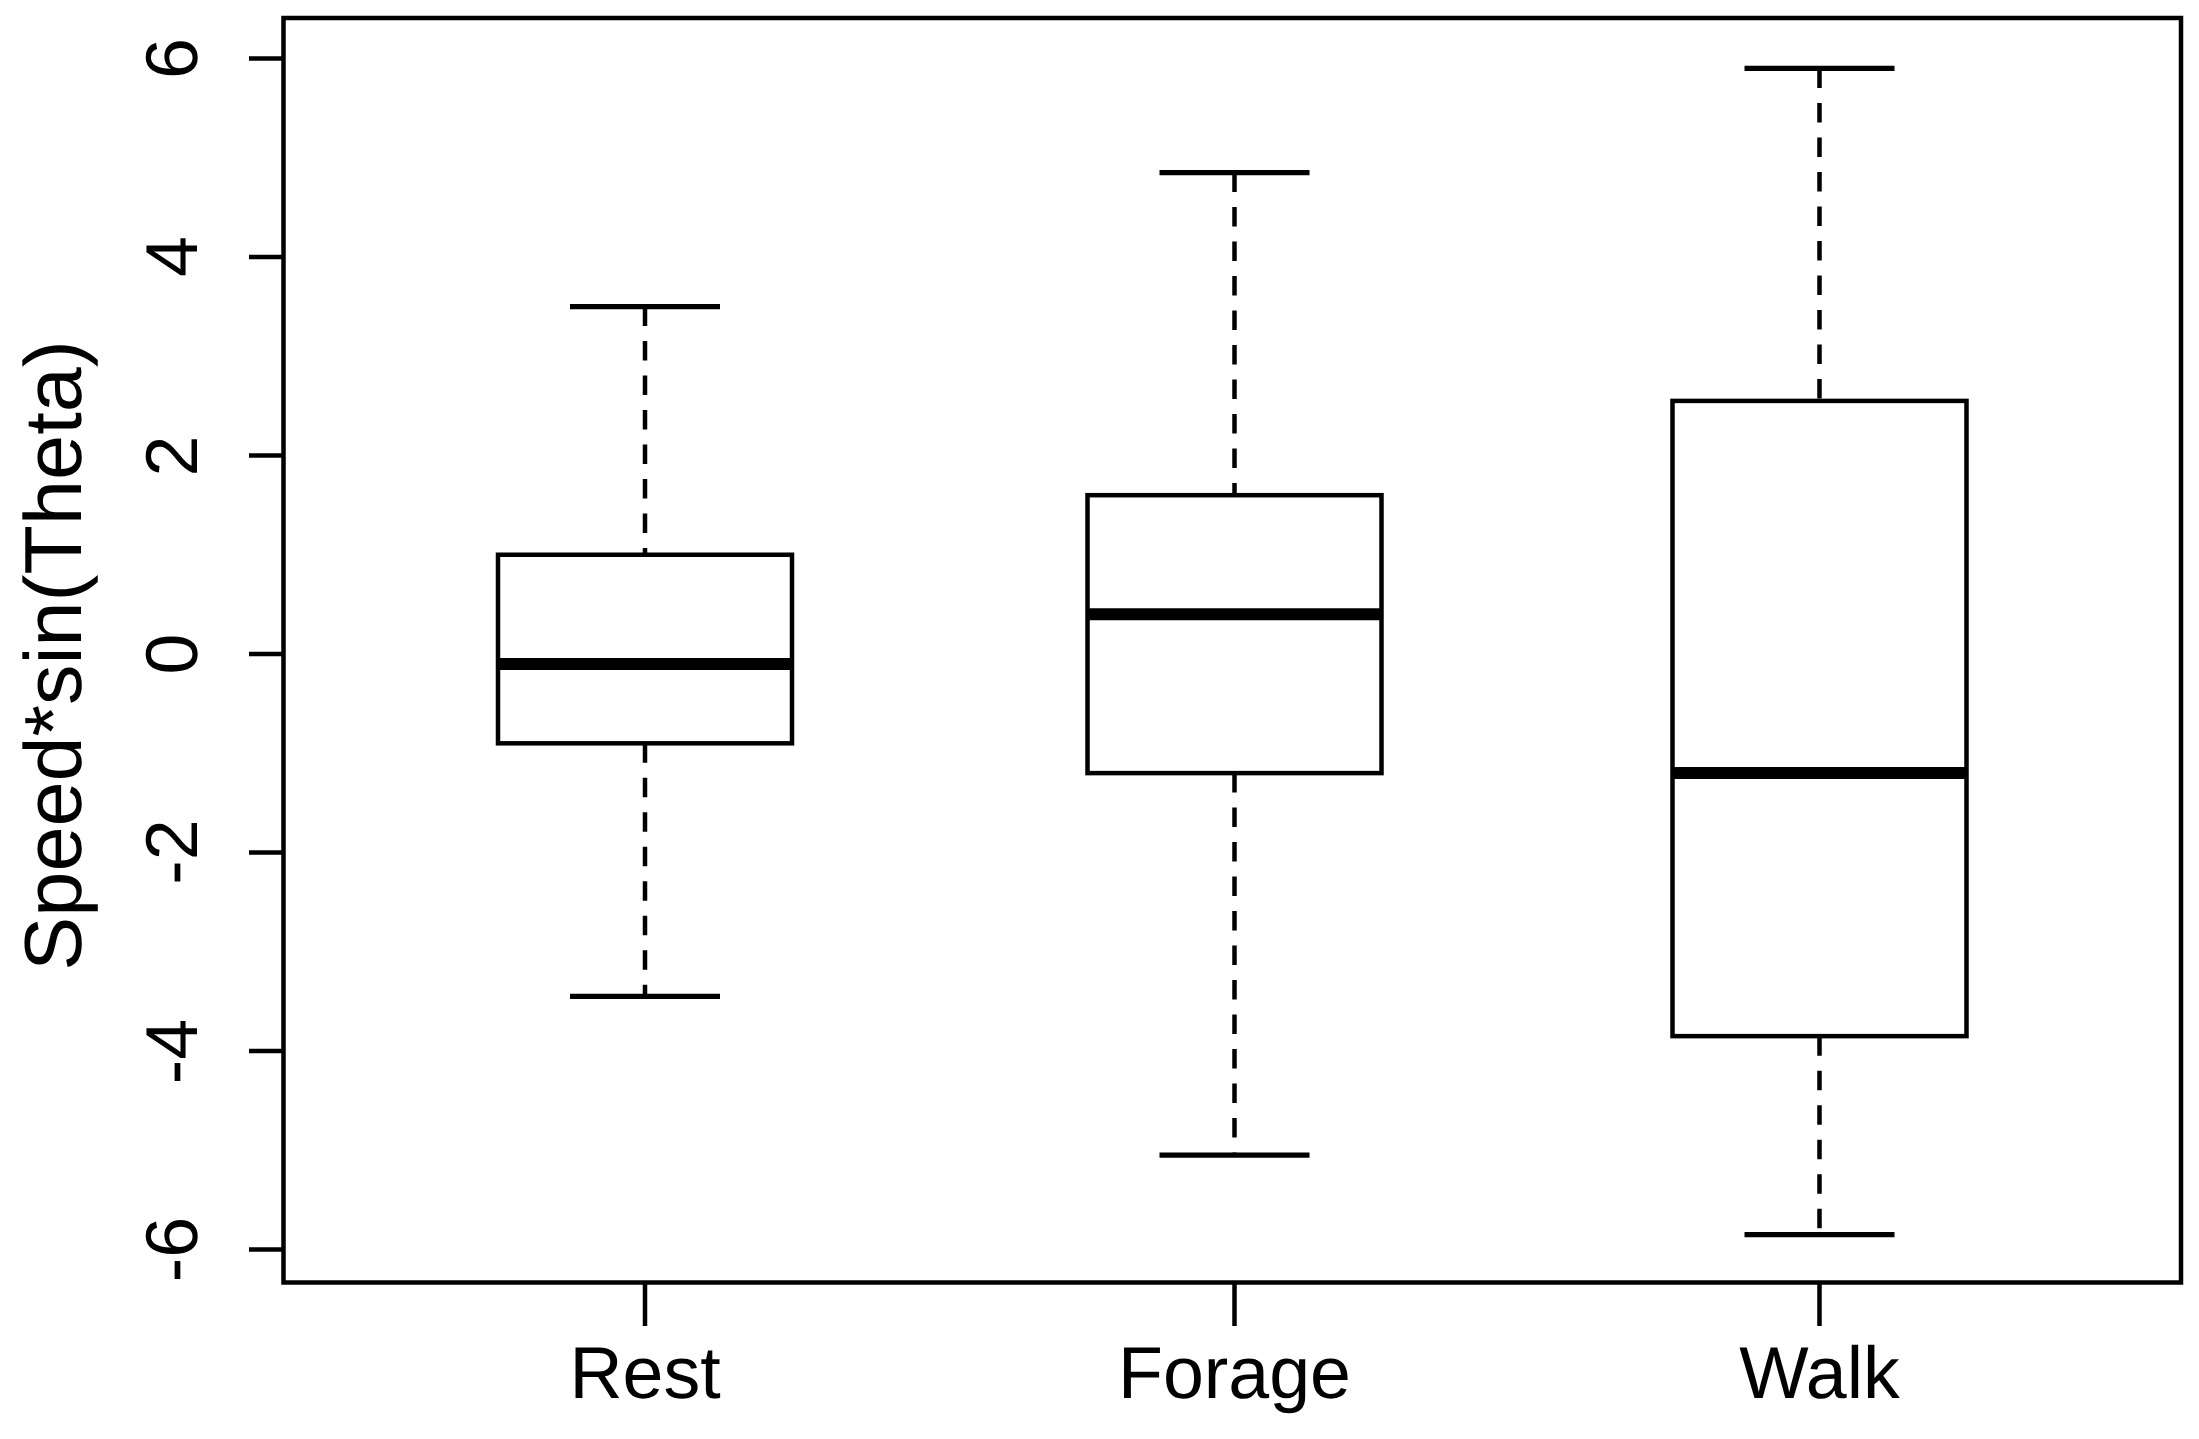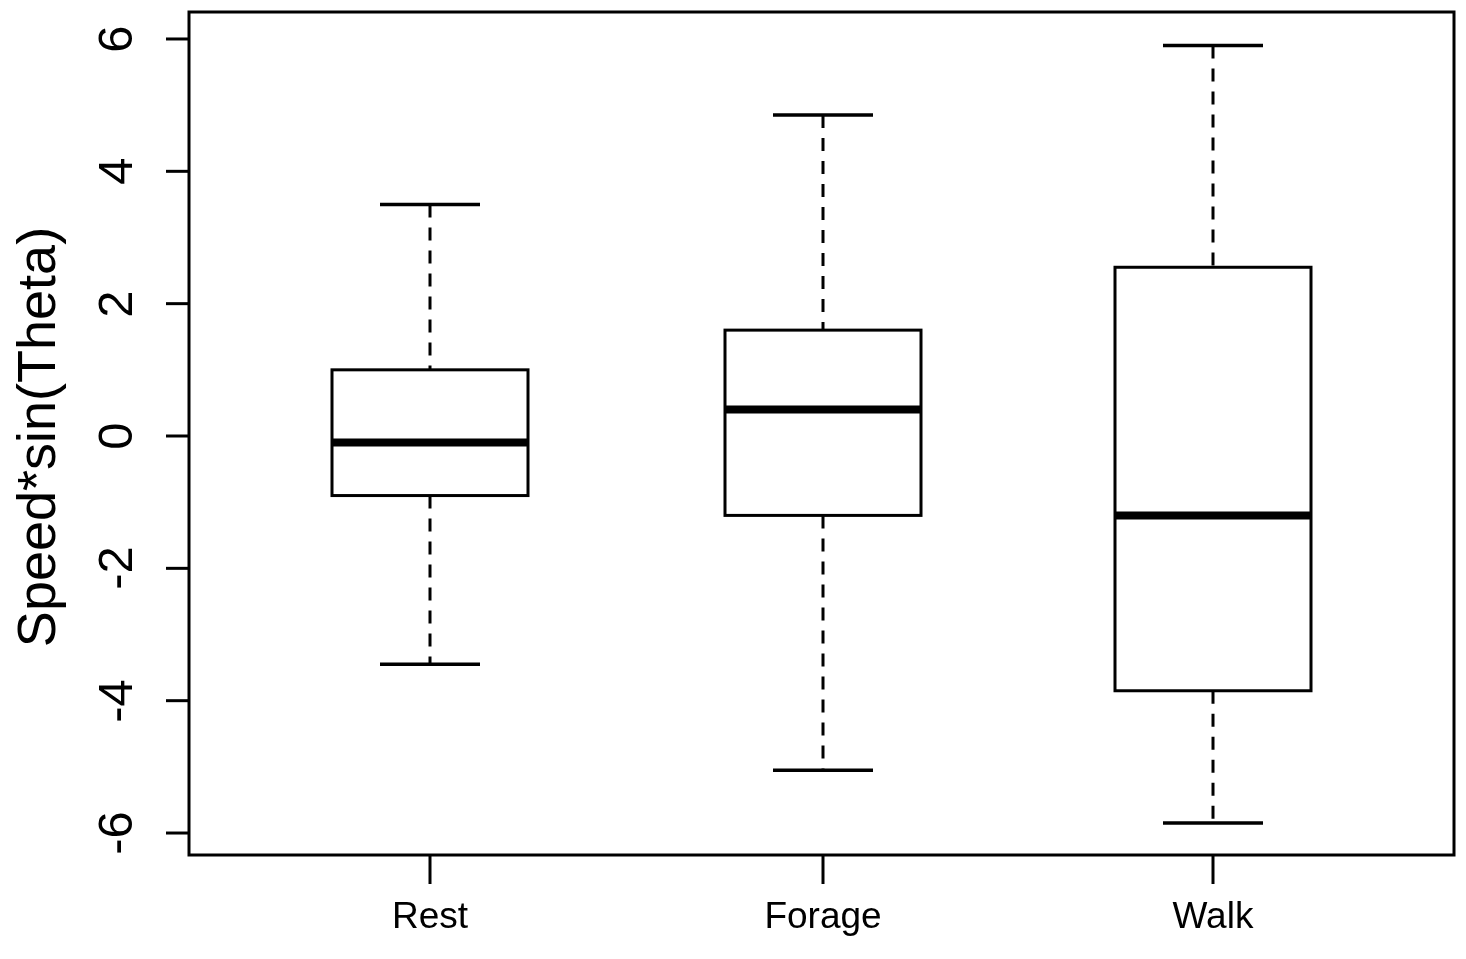--- a/index.html
+++ b/index.html
@@ -12,21 +12,21 @@
     overflow:hidden;
   }
   #plot-svg{position:absolute;left:0;top:0;width:1466px;height:959px;}
   .axis-text{
     position:absolute;
     color:#000000;
     white-space:nowrap;
     user-select:none;
   }
   .xtick-label{
-    font-size:37px;
+    font-size:49px;
     transform:translate(-50%,-50%);
   }
   .ytick-label{
     font-size:49px;
     transform:translate(-50%,-50%) rotate(-90deg);
   }
   .y-title{
     font-size:54px;
     transform:translate(-50%,-50%) rotate(-90deg);
   }

